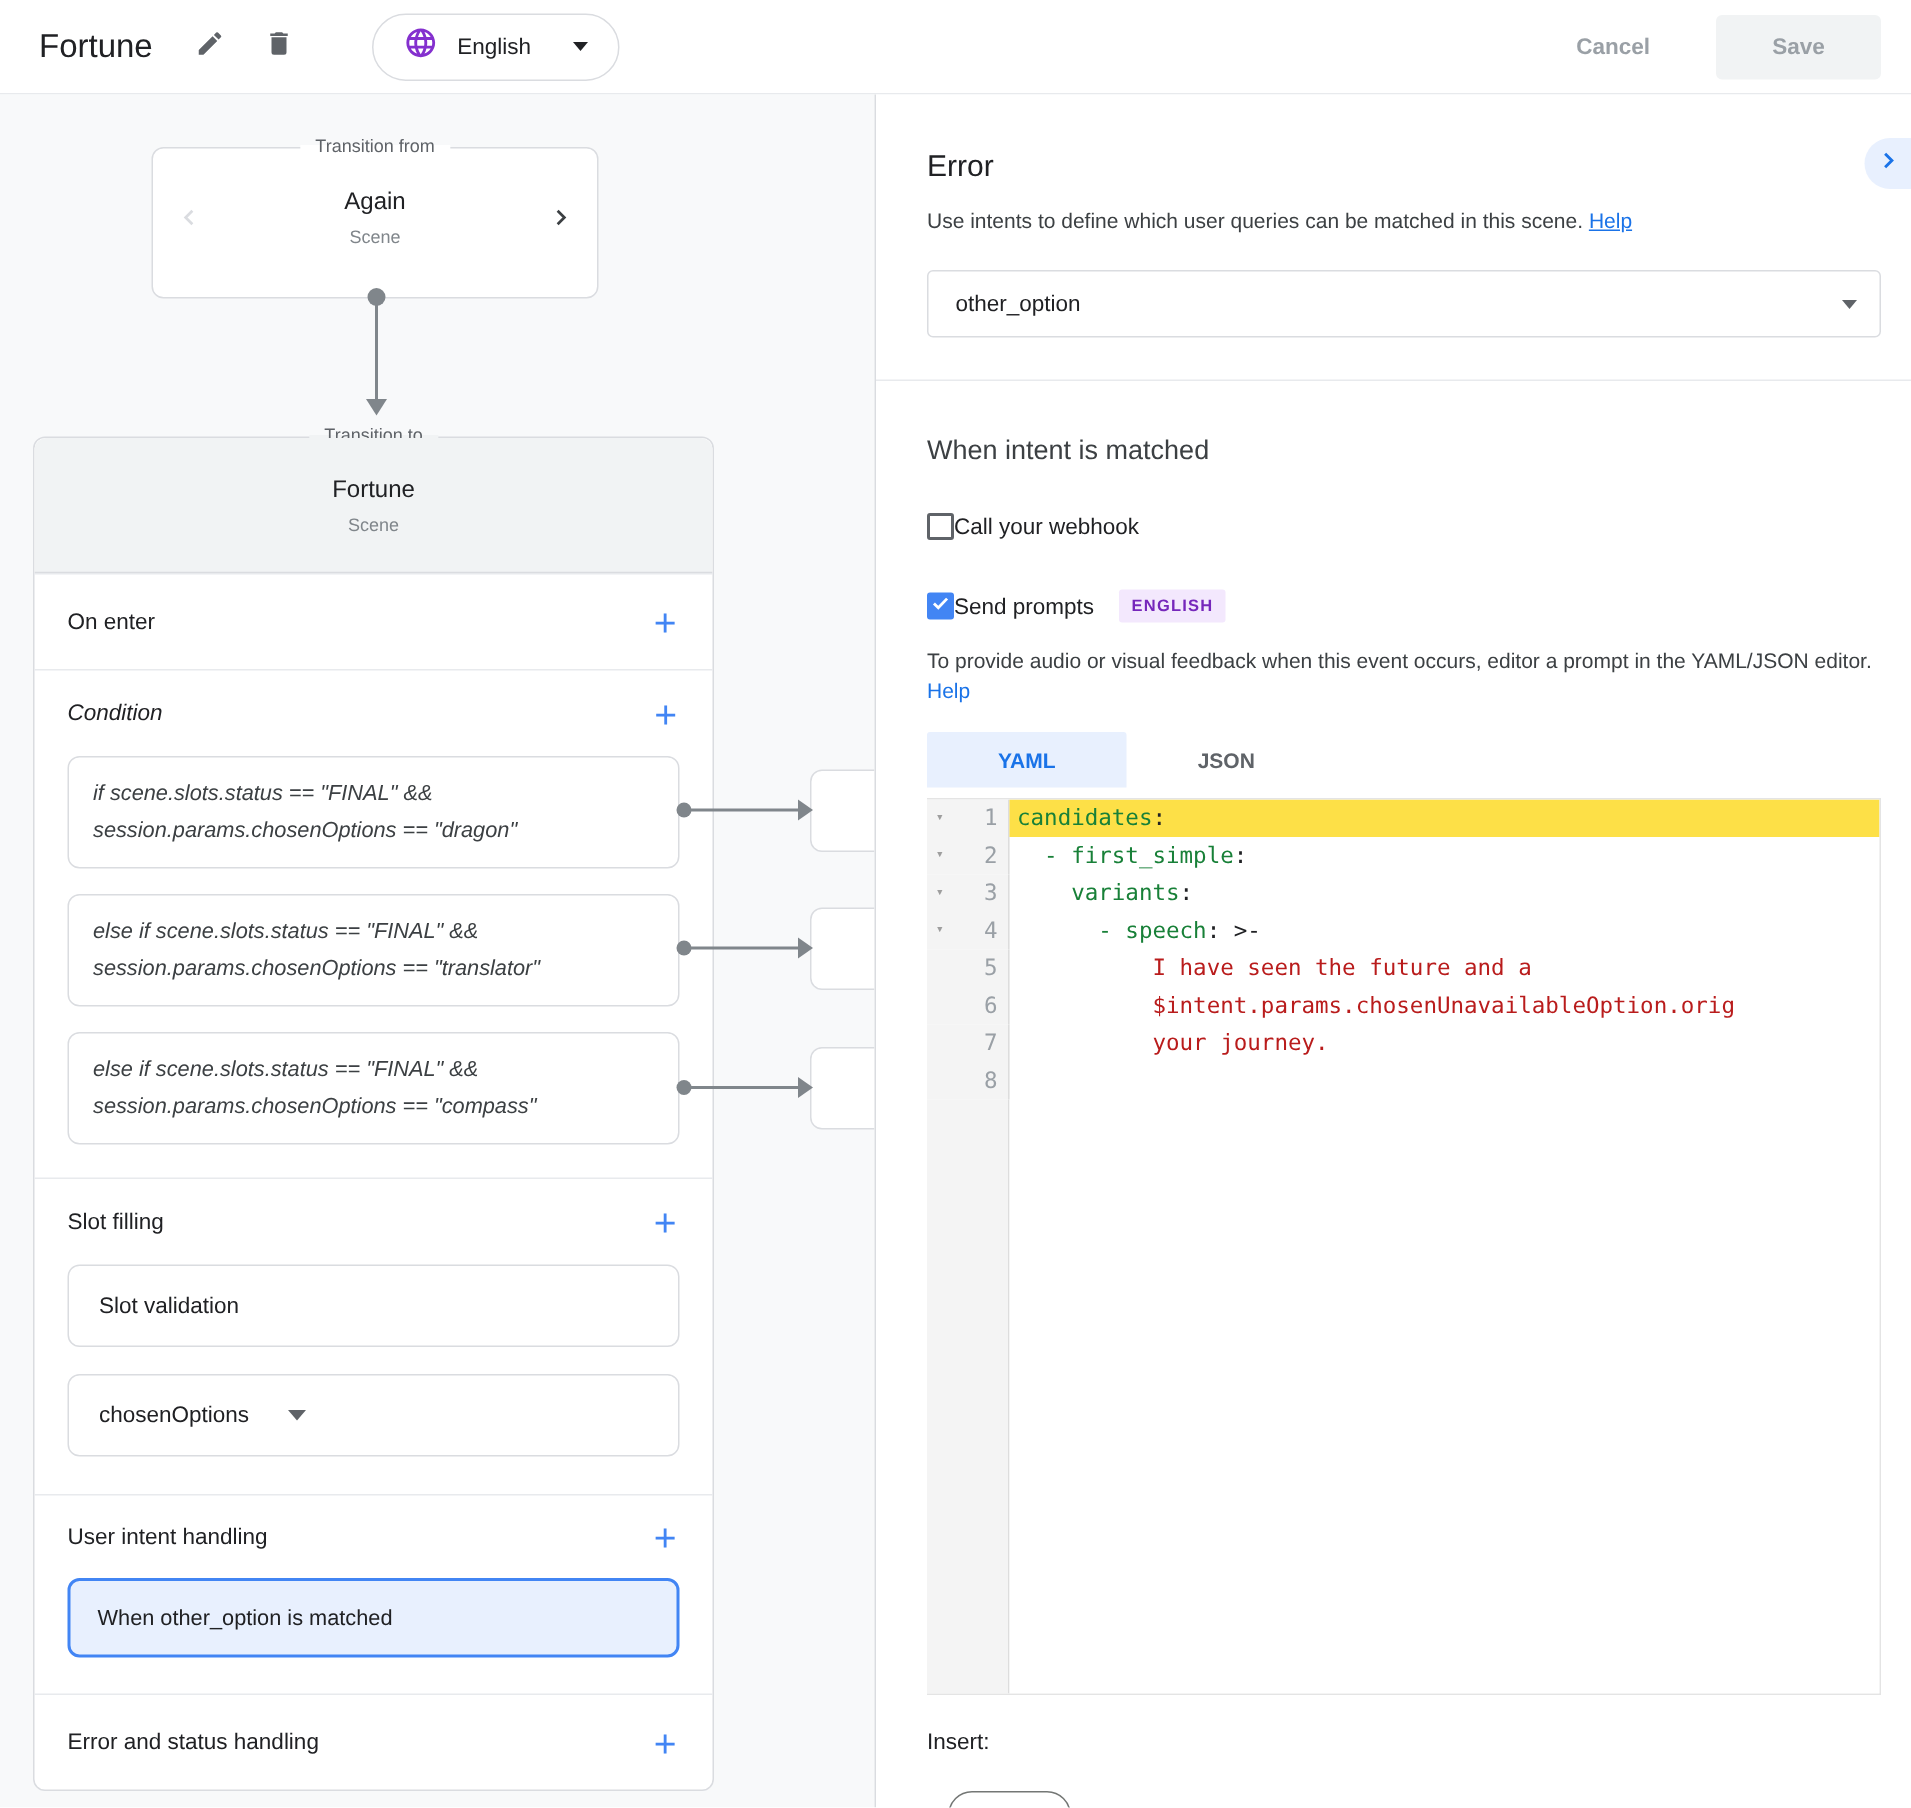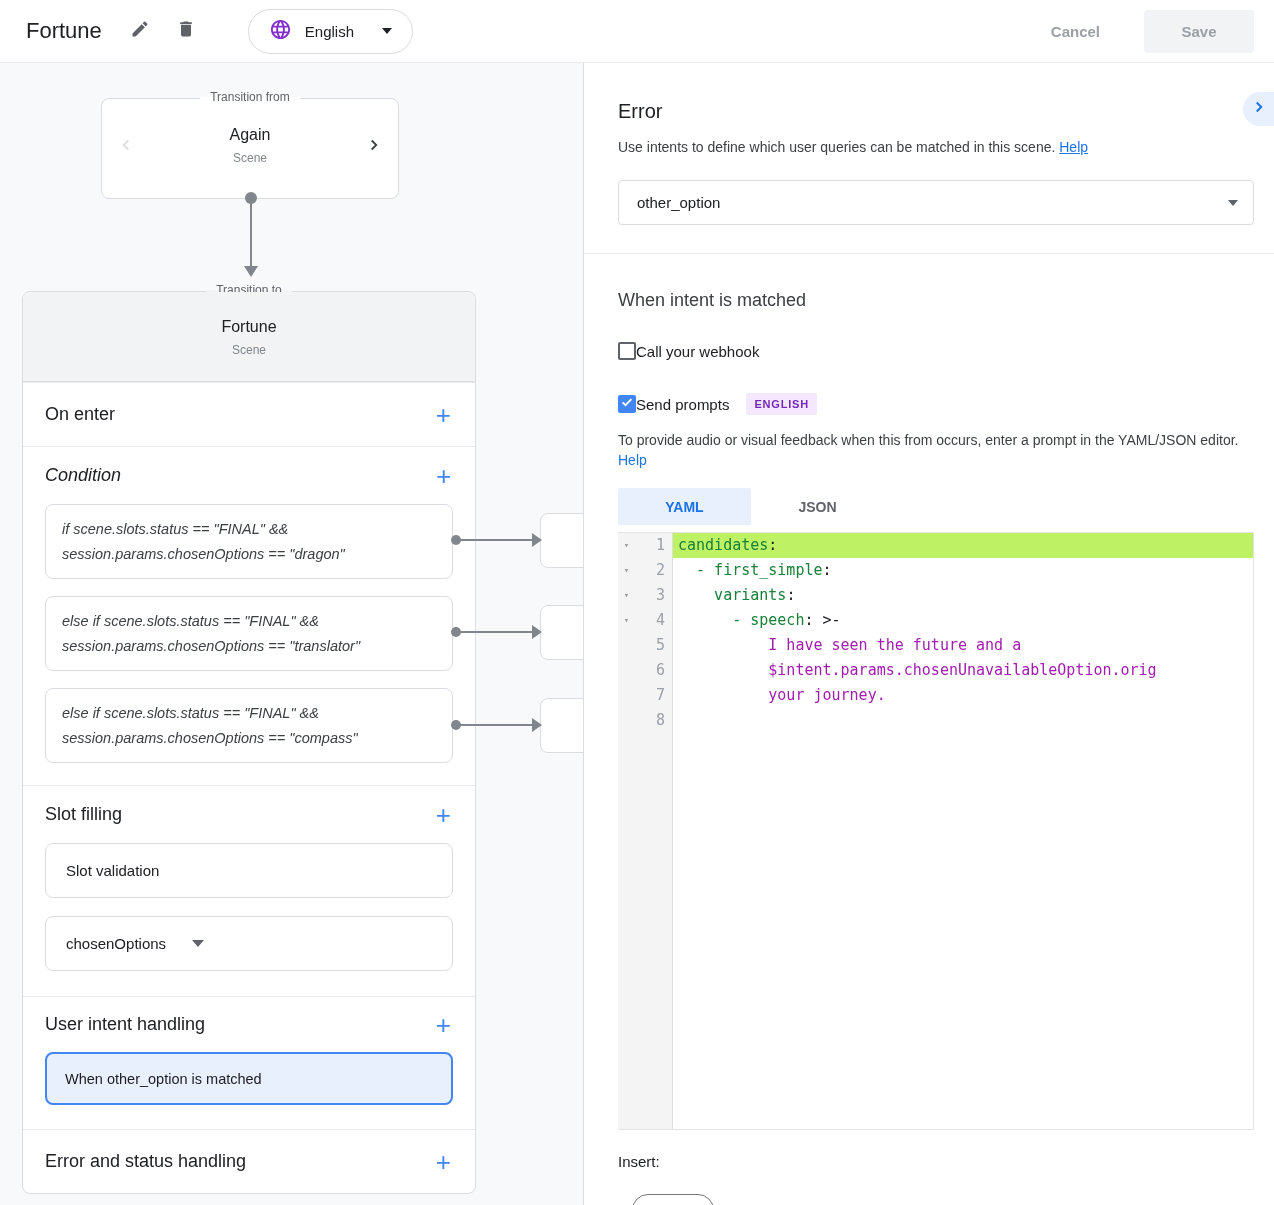--- a/index.html
+++ b/index.html
@@ -53,21 +53,21 @@
   .scene-card .legend { background:linear-gradient(#f8f9fa 50%, #f1f3f4 50%); }
   .scene-head { background:#f1f3f4; border-bottom:1px solid #dadce0; border-radius:8px 8px 0 0;
     height:90px; text-align:center; position:relative; }
   .scene-name { font-size:16px; padding-top:26px; }
   .scene-type { font-size:12px; color:#80868b; margin-top:7px; }
 
   .section { border-top:1px solid #e8eaed; }
   .section:first-of-type { border-top:none; }
   .sec-row { display:flex; align-items:center; justify-content:space-between; padding:0 22px; height:57px; }
   .sec-row.tall { height:63px; }
-  .sec-label { font-size:18px; color:#202124; }
+  .sec-label { font-size:15px; color:#202124; }
   .plus-btn { color:#4285f4; font-size:26px; font-weight:300; line-height:24px; cursor:pointer; padding:0 2px; }
 
   .cond-box { margin:0 22px 17px; background:#fff; border:1px solid #dadce0; border-radius:8px;
     padding:12px 16px; font-size:14.5px; color:#3c4043; line-height:25px; height:75px; cursor:pointer; }
   .cond-pad { padding-bottom:5px;font-style:italic; }
 
   .slot-box { margin:0 22px 18px; background:#fff; border:1px solid #dadce0; border-radius:8px;
     height:55px; display:flex; align-items:center; padding:0 20px; font-size:15px; cursor:pointer; }
   .slot-caret { width:0; height:0; border-left:6px solid transparent; border-right:6px solid transparent;
     border-top:7px solid #5f6368; margin-left:26px; }
@@ -119,24 +119,24 @@
   .tab.active { background:#e8f0fe; color:#1a73e8; }
 
   .editor { margin-top:7px; height:598px; border:1px solid #e4e4e4; border-left:none;
     display:flex; flex-direction:column; overflow:hidden;
     font-family:"DejaVu Sans Mono","Liberation Mono",monospace; font-size:15px; }
   .cm-row { display:flex; height:25px; line-height:25px; flex:0 0 25px; }
   .cm-gutter { flex:0 0 55px; width:55px; background:#f4f4f4; border-right:1px solid #ddd; display:flex; }
   .cm-fold { width:17px; text-align:center; font-size:9px; color:#9e9e9e; cursor:pointer; }
   .cm-lnum { flex:1; text-align:right; padding-right:7px; color:#9aa0a6; }
   .cm-code { flex:1; padding-left:5px; white-space:pre; overflow:hidden; color:#202124; }
-  .cm-code.hl { background:#bef264; }
+  .cm-code.hl { background:#fde047; }
   .tok-k { color:#188038; }
   .tok-p { color:#202124; }
-  .tok-t { color:#a21caf; }
+  .tok-t { color:#b91c1c; }
   .cm-fill { flex:1; display:flex; }
   .cm-fill .cm-code { background:#fff; }
 
   .insert-row { display:flex; align-items:flex-start; margin-top:23px;flex-direction:column; }
   .insert-label { font-size:15px; color:#202124; }
   .chip { margin-left:13px; border:1px solid #747775; border-radius:17px; background:#fff;
     padding:7px 17px; font-size:14px; color:#202124; cursor:pointer; }
   .chip:first-of-type { margin-left:14px;margin-top:24px; }
 </style>
 </head>
@@ -304,21 +304,21 @@
     <span class="checkbox checked">
       <span><svg width="14" height="14" viewBox="0 0 24 24">
             <path d="M4.5 12.5l5 5L19.5 7" fill="none" stroke="#fff" stroke-width="3.2"></path>
           </svg></span>
     </span>
     <span class="check-label">Send prompts</span>
     <span class="lang-badge">ENGLISH</span>
   </div>
 
   <div class="matched-desc">
-    <span>To provide audio or visual feedback when this from occurs, enter a prompt in the YAML/JSON editor.</span>
+    <span>To provide audio or visual feedback when this event occurs, editor a prompt in the YAML/JSON editor.</span>
     <span class="link plain">Help</span>
   </div>
 
   <div class="tabs">
     <span class="tab active">YAML</span>
     <span class="tab">JSON</span>
   </div>
 
   <div class="editor">
     <div style="display:contents;"><div class="cm-row">

